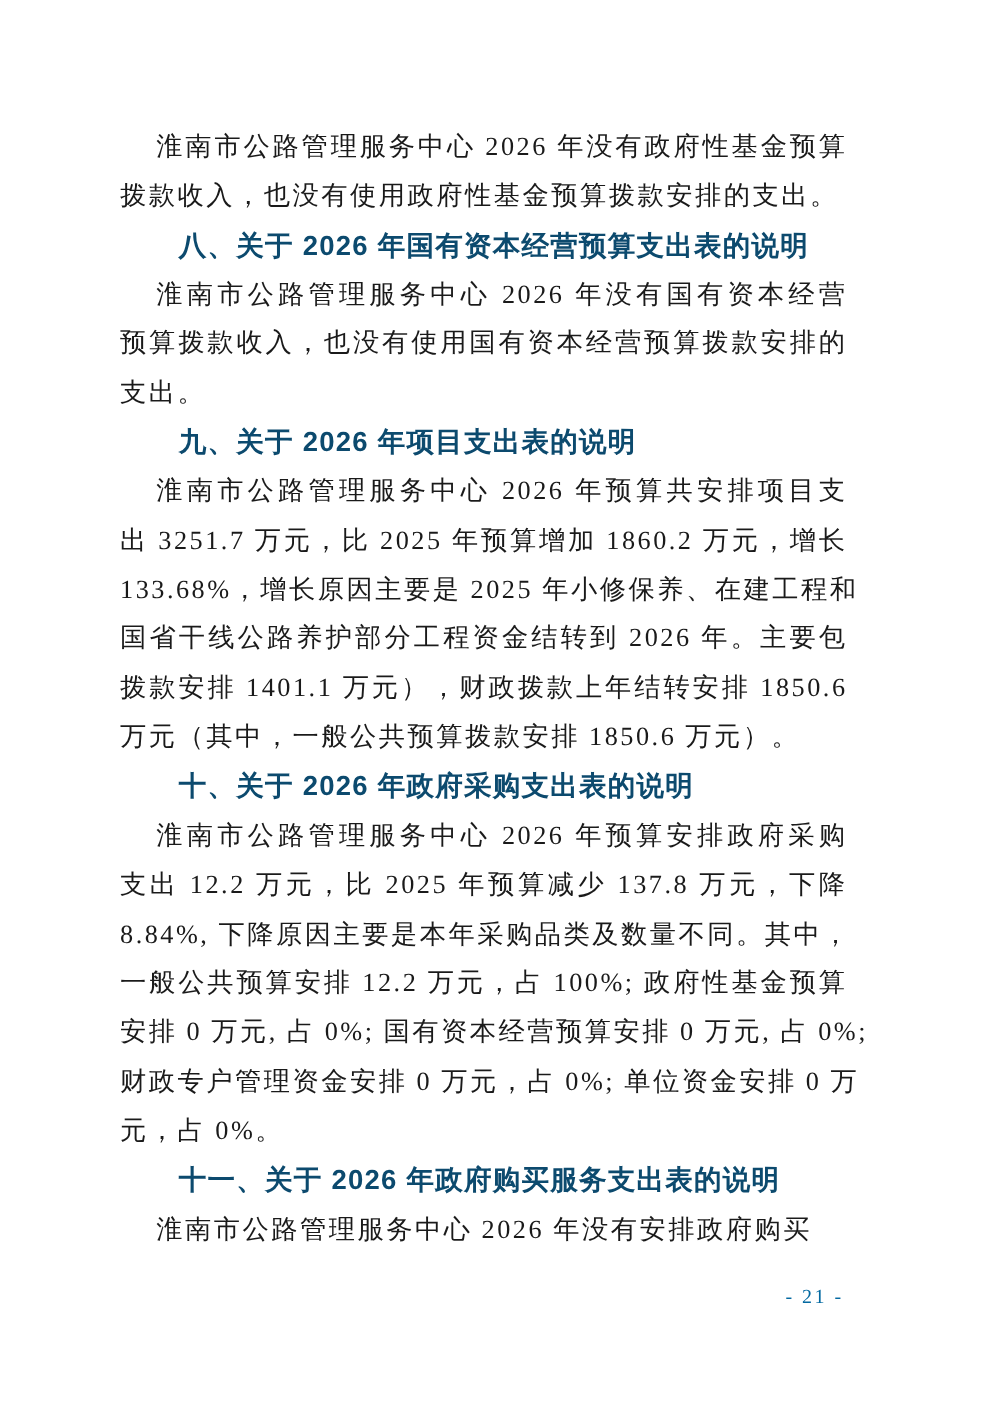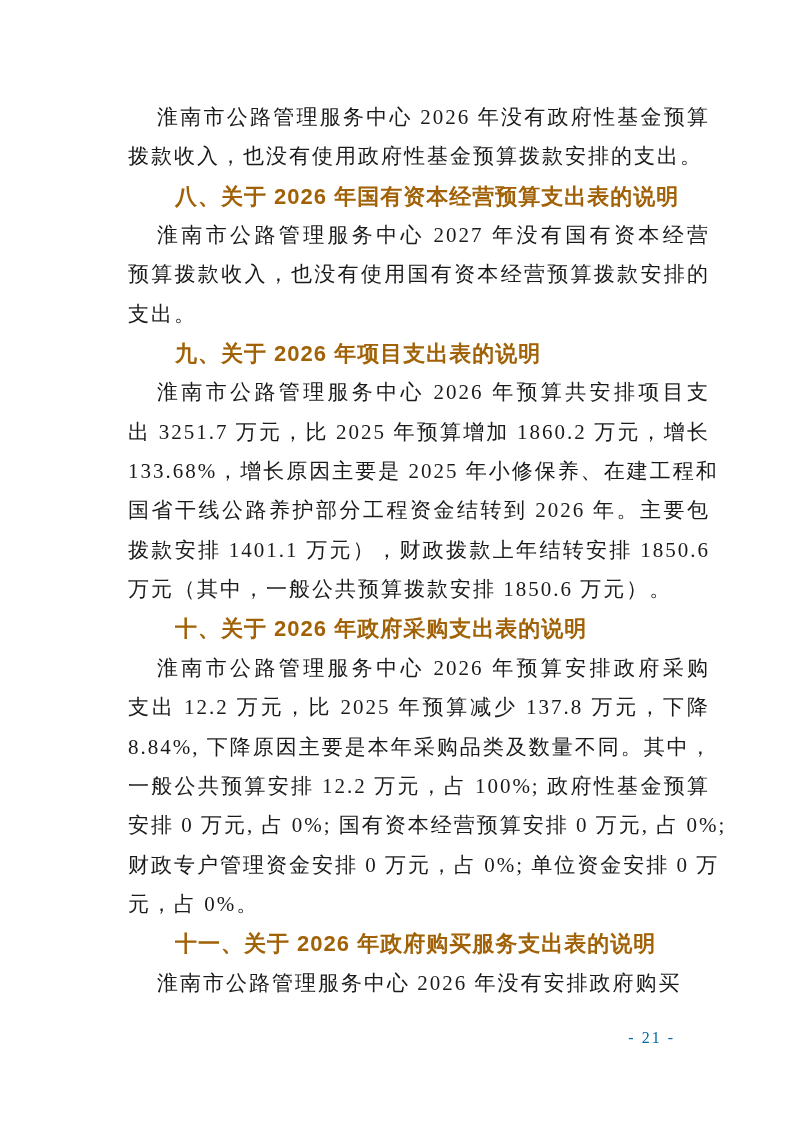--- a/index.html
+++ b/index.html
@@ -11,21 +11,21 @@
     position: relative;
     width: 793px;
     height: 1122px;
     background: #ffffff;
     color: #1a1a1a;
     font-family: "Liberation Serif", "DejaVu Serif", serif;
     overflow: hidden;
   }
   .content {
     position: absolute;
-    left: 128px;
+    left: 96px;
     top: 98px;
     width: 582px;
   }
   .para {
     margin: 0;
     padding: 0;
   }
   .line {
     font-size: 21px;
     height: 39.35px;
@@ -46,21 +46,21 @@
     margin: 0;
     font-family: "Liberation Sans", "DejaVu Sans", sans-serif;
     font-weight: 700;
     font-size: 22px;
     height: 39.35px;
     line-height: 39.35px;
     letter-spacing: 1px;
     text-indent: 47px;
     text-align: left;
     white-space: nowrap;
-    color: #a16207;
+    color: #0c4a6e;
   }
   .footer {
     position: absolute;
     top: 1028px;
     right: 118px;
     font-size: 16px;
     line-height: 20px;
     letter-spacing: 2px;
     color: #0369a1;
     font-family: "Liberation Serif", "DejaVu Serif", serif;
@@ -73,21 +73,21 @@
   <main class="content">
 
     <section class="para">
       <div class="line first">淮南市公路管理服务中心 2026 年没有政府性基金预算</div>
       <div class="line last">拨款收入，也没有使用政府性基金预算拨款安排的支出。</div>
     </section>
 
     <h2 class="heading">八、关于 2026 年国有资本经营预算支出表的说明</h2>
 
     <section class="para">
-      <div class="line first">淮南市公路管理服务中心 2027 年没有国有资本经营</div>
+      <div class="line first">淮南市公路管理服务中心 2026 年没有国有资本经营</div>
       <div class="line">预算拨款收入，也没有使用国有资本经营预算拨款安排的</div>
       <div class="line last">支出。</div>
     </section>
 
     <h2 class="heading">九、关于 2026 年项目支出表的说明</h2>
 
     <section class="para">
       <div class="line first">淮南市公路管理服务中心 2026 年预算共安排项目支</div>
       <div class="line">出 3251.7 万元，比 2025 年预算增加 1860.2 万元，增长</div>
       <div class="line">133.68%，增长原因主要是 2025 年小修保养、在建工程和</div>

